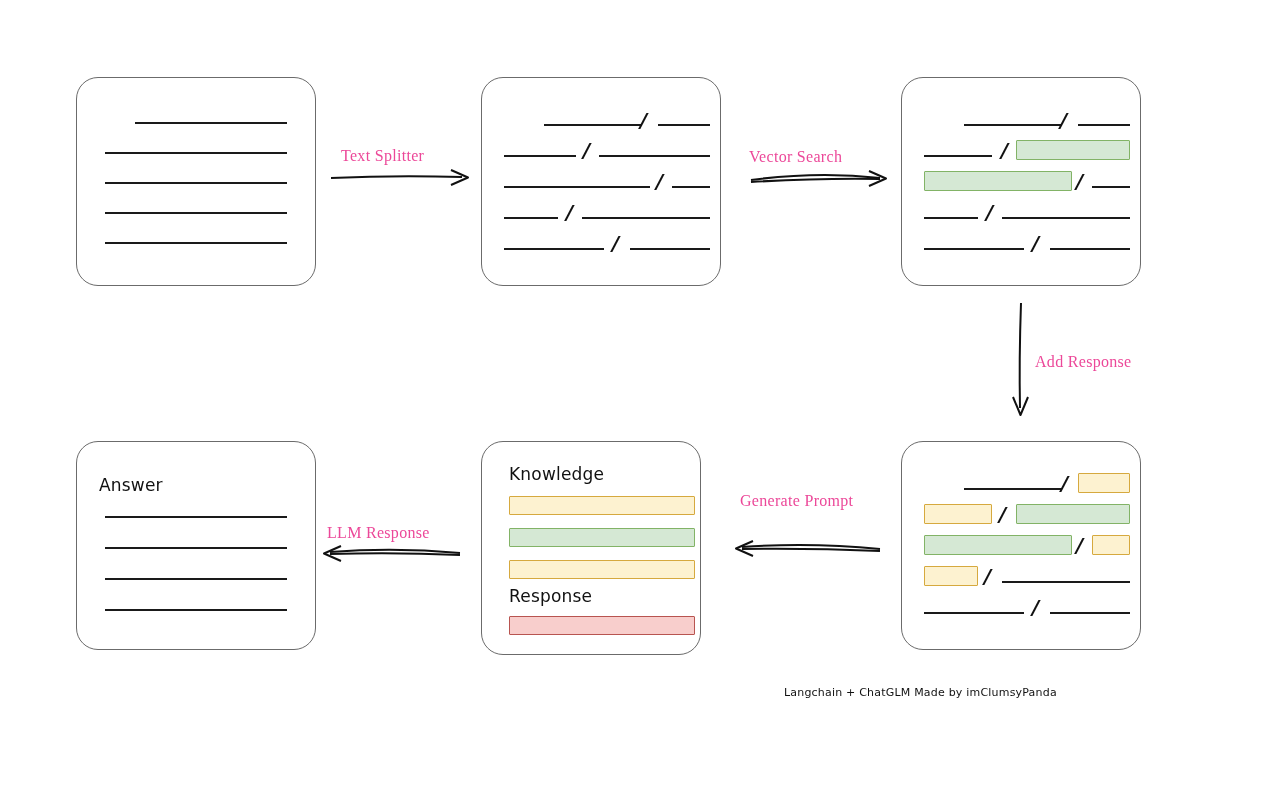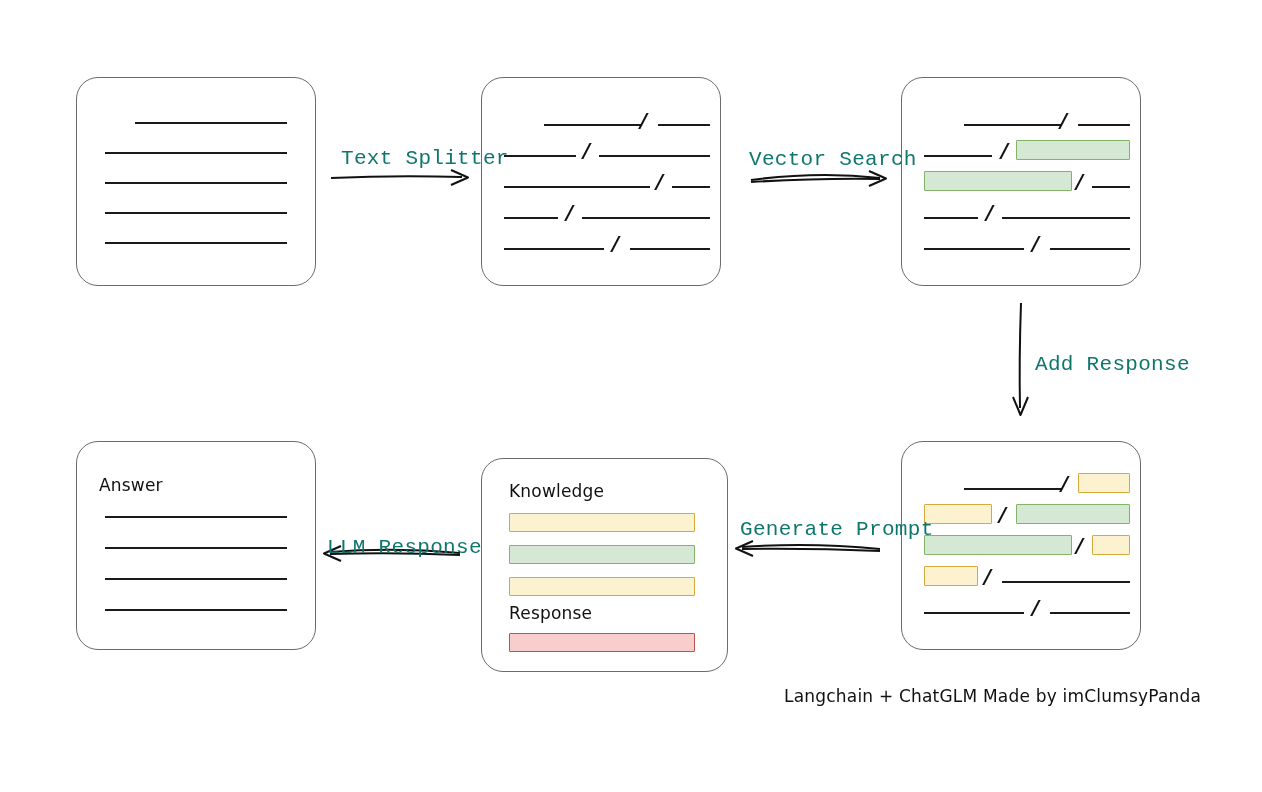--- a/index.html
+++ b/index.html
@@ -67,31 +67,31 @@
     position: absolute;
     font-family: "DejaVu Sans", "Liberation Sans", sans-serif;
     font-size: 17px;
     color: #111111;
     letter-spacing: 0.2px;
     white-space: nowrap;
   }
 
   .edge-label {
     position: absolute;
-    font-family: Liberation Mono, monospace;
-    font-size: 21px;
-    color: #0f766e;
+    font-family: Liberation Serif, serif;
+    font-size: 16px;
+    color: #ec4899;
     letter-spacing: 0.3px;
     white-space: nowrap;
   }
 
   .footer-note {
     position: absolute;
     font-family: "DejaVu Sans", "Liberation Sans", sans-serif;
-    font-size: 17px;
+    font-size: 11px;
     color: #111111;
     letter-spacing: 0.2px;
     white-space: nowrap;
   }
 
   .arrow-layer {
     position: absolute;
     left: 0; top: 0;
     width: 1262px;
     height: 792px;
@@ -173,21 +173,21 @@
 
     <div class="bar yellow" style="left:22px; top:124px; width:54px; height:20px;"></div>
     <div class="slash" style="left:82px; top:124px;">/</div>
     <div class="line" style="left:100px; top:139px; width:128px;"></div>
 
     <div class="line" style="left:22px; top:170px; width:100px;"></div>
     <div class="slash" style="left:130px; top:155px;">/</div>
     <div class="line" style="left:148px; top:170px; width:80px;"></div>
   </div>
 
-  <div class="doc-box" style="left:481px; top:458px; width:247px; height:214px;">
+  <div class="doc-box" style="left:481px; top:441px; width:220px; height:214px;">
     <div class="box-label" style="left:27px; top:22px;">Knowledge</div>
     <div class="bar yellow" style="left:27px; top:54px; width:186px; height:19px;"></div>
     <div class="bar green" style="left:27px; top:86px; width:186px; height:19px;"></div>
     <div class="bar yellow" style="left:27px; top:118px; width:186px; height:19px;"></div>
     <div class="box-label" style="left:27px; top:144px;">Response</div>
     <div class="bar red" style="left:27px; top:174px; width:186px; height:19px;"></div>
   </div>
 
   <div class="doc-box" style="left:76px; top:441px; width:240px; height:209px;">
     <div class="box-label" style="left:22px; top:24px;margin-top:9px;">Answer</div>
@@ -224,18 +224,18 @@
     <g>
       <path d="M 460 553 Q 395 547 330 552" fill="none" stroke="#111111" stroke-width="2"></path>
       <path d="M 460 555 Q 395 552 330 554" fill="none" stroke="#111111" stroke-width="2"></path>
       <path d="M 341 546 L 324 553.5 L 341 561" fill="none" stroke="#111111" stroke-width="2" stroke-linejoin="round"></path>
     </g>
   </svg>
 
   <div class="edge-label" style="left:341px; top:147px;">Text Splitter</div>
   <div class="edge-label" style="left:749px; top:148px;">Vector Search</div>
   <div class="edge-label" style="left:1035px; top:353px;">Add Response</div>
-  <div class="edge-label" style="left:740px; top:518px;">Generate Prompt</div>
-  <div class="edge-label" style="left:327px; top:524px;margin-top:12px;">LLM Response</div>
+  <div class="edge-label" style="left:740px; top:492px;">Generate Prompt</div>
+  <div class="edge-label" style="left:327px; top:524px;">LLM Response</div>
 
   <div class="footer-note" style="left:784px; top:686px;">Langchain + ChatGLM Made by imClumsyPanda</div>
 
 </div>
 
 </body></html>

